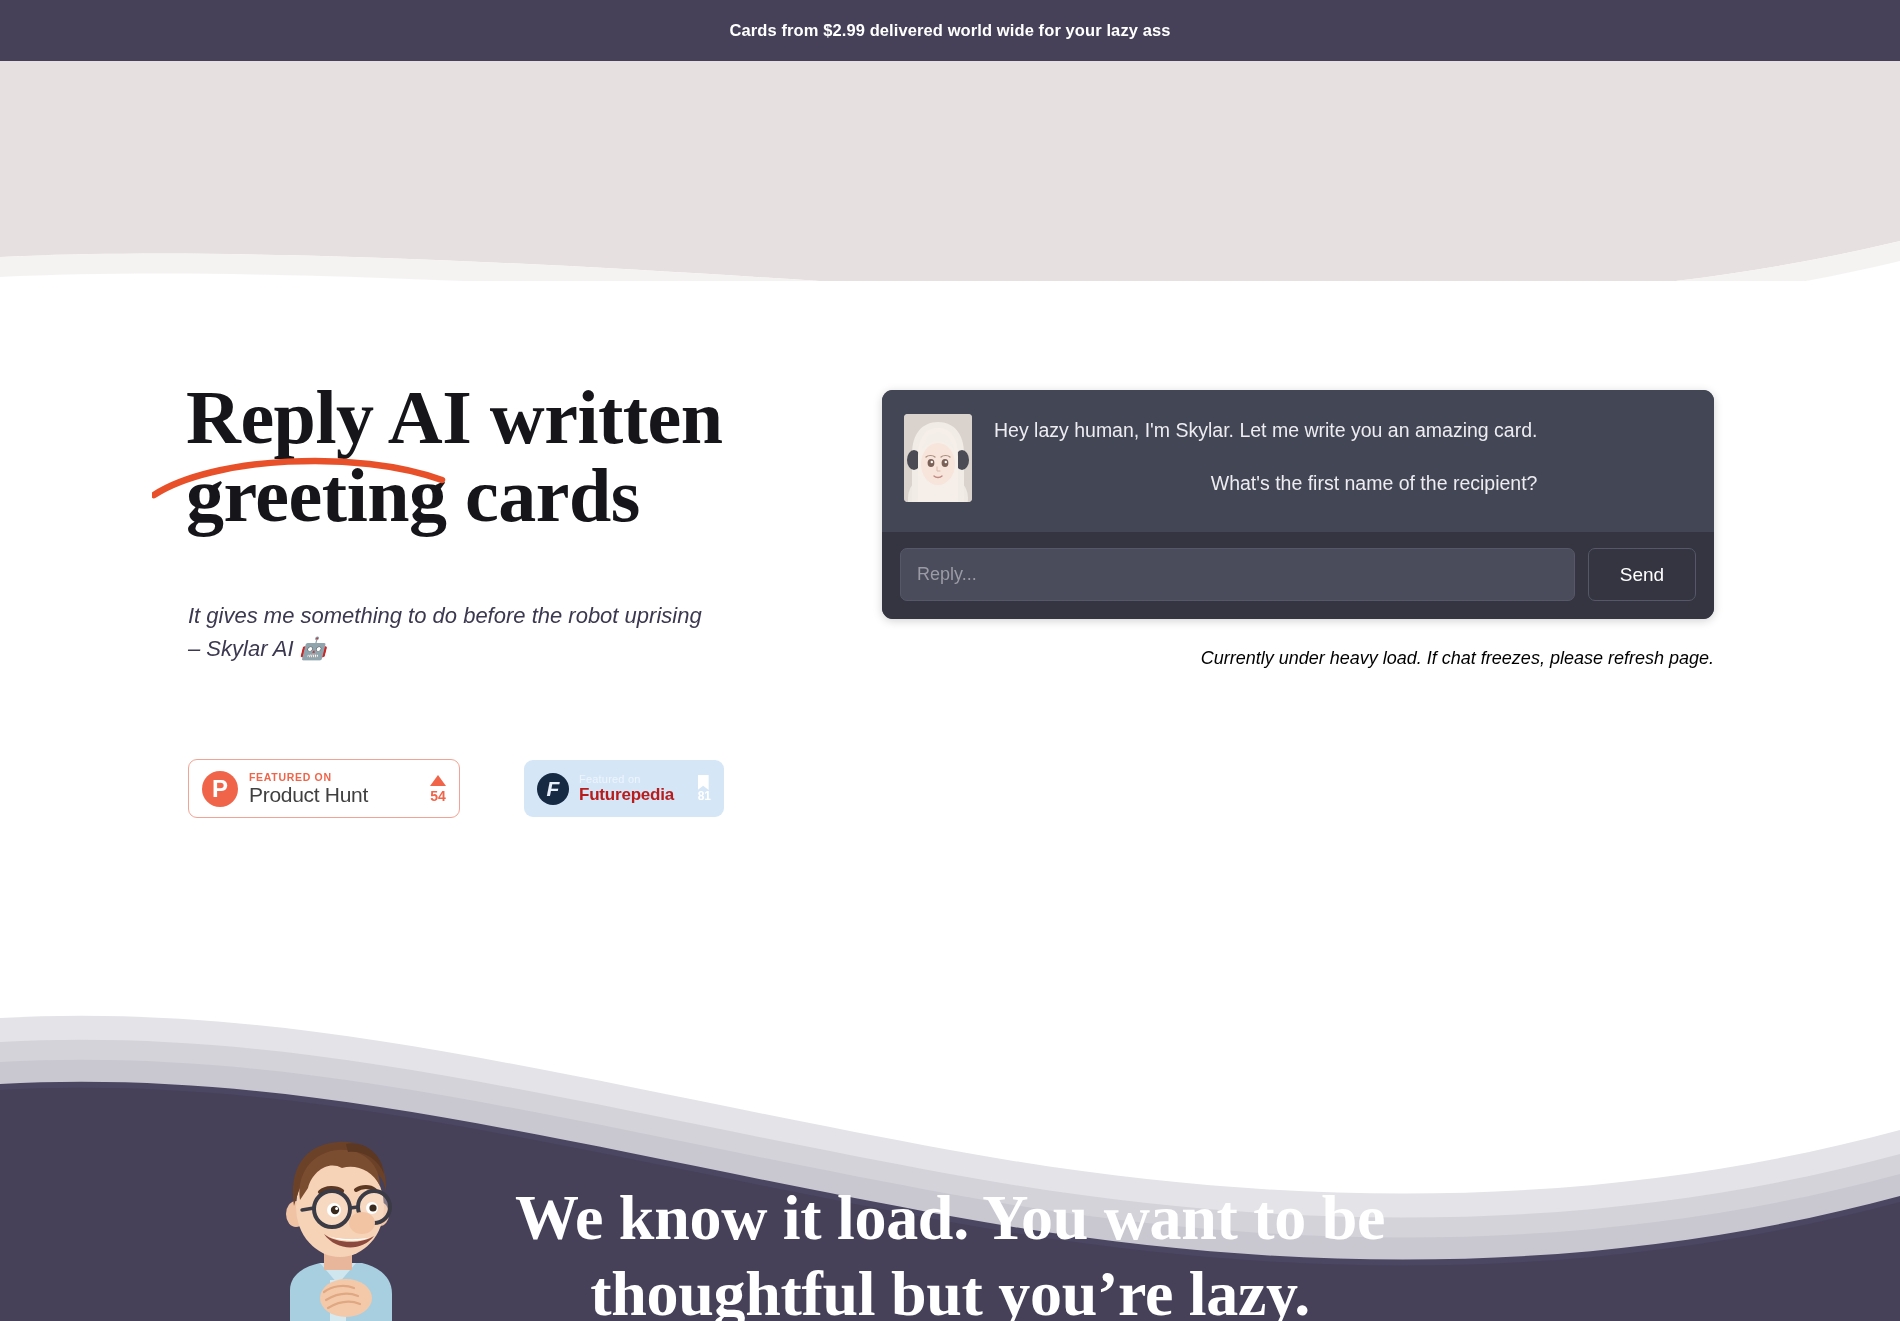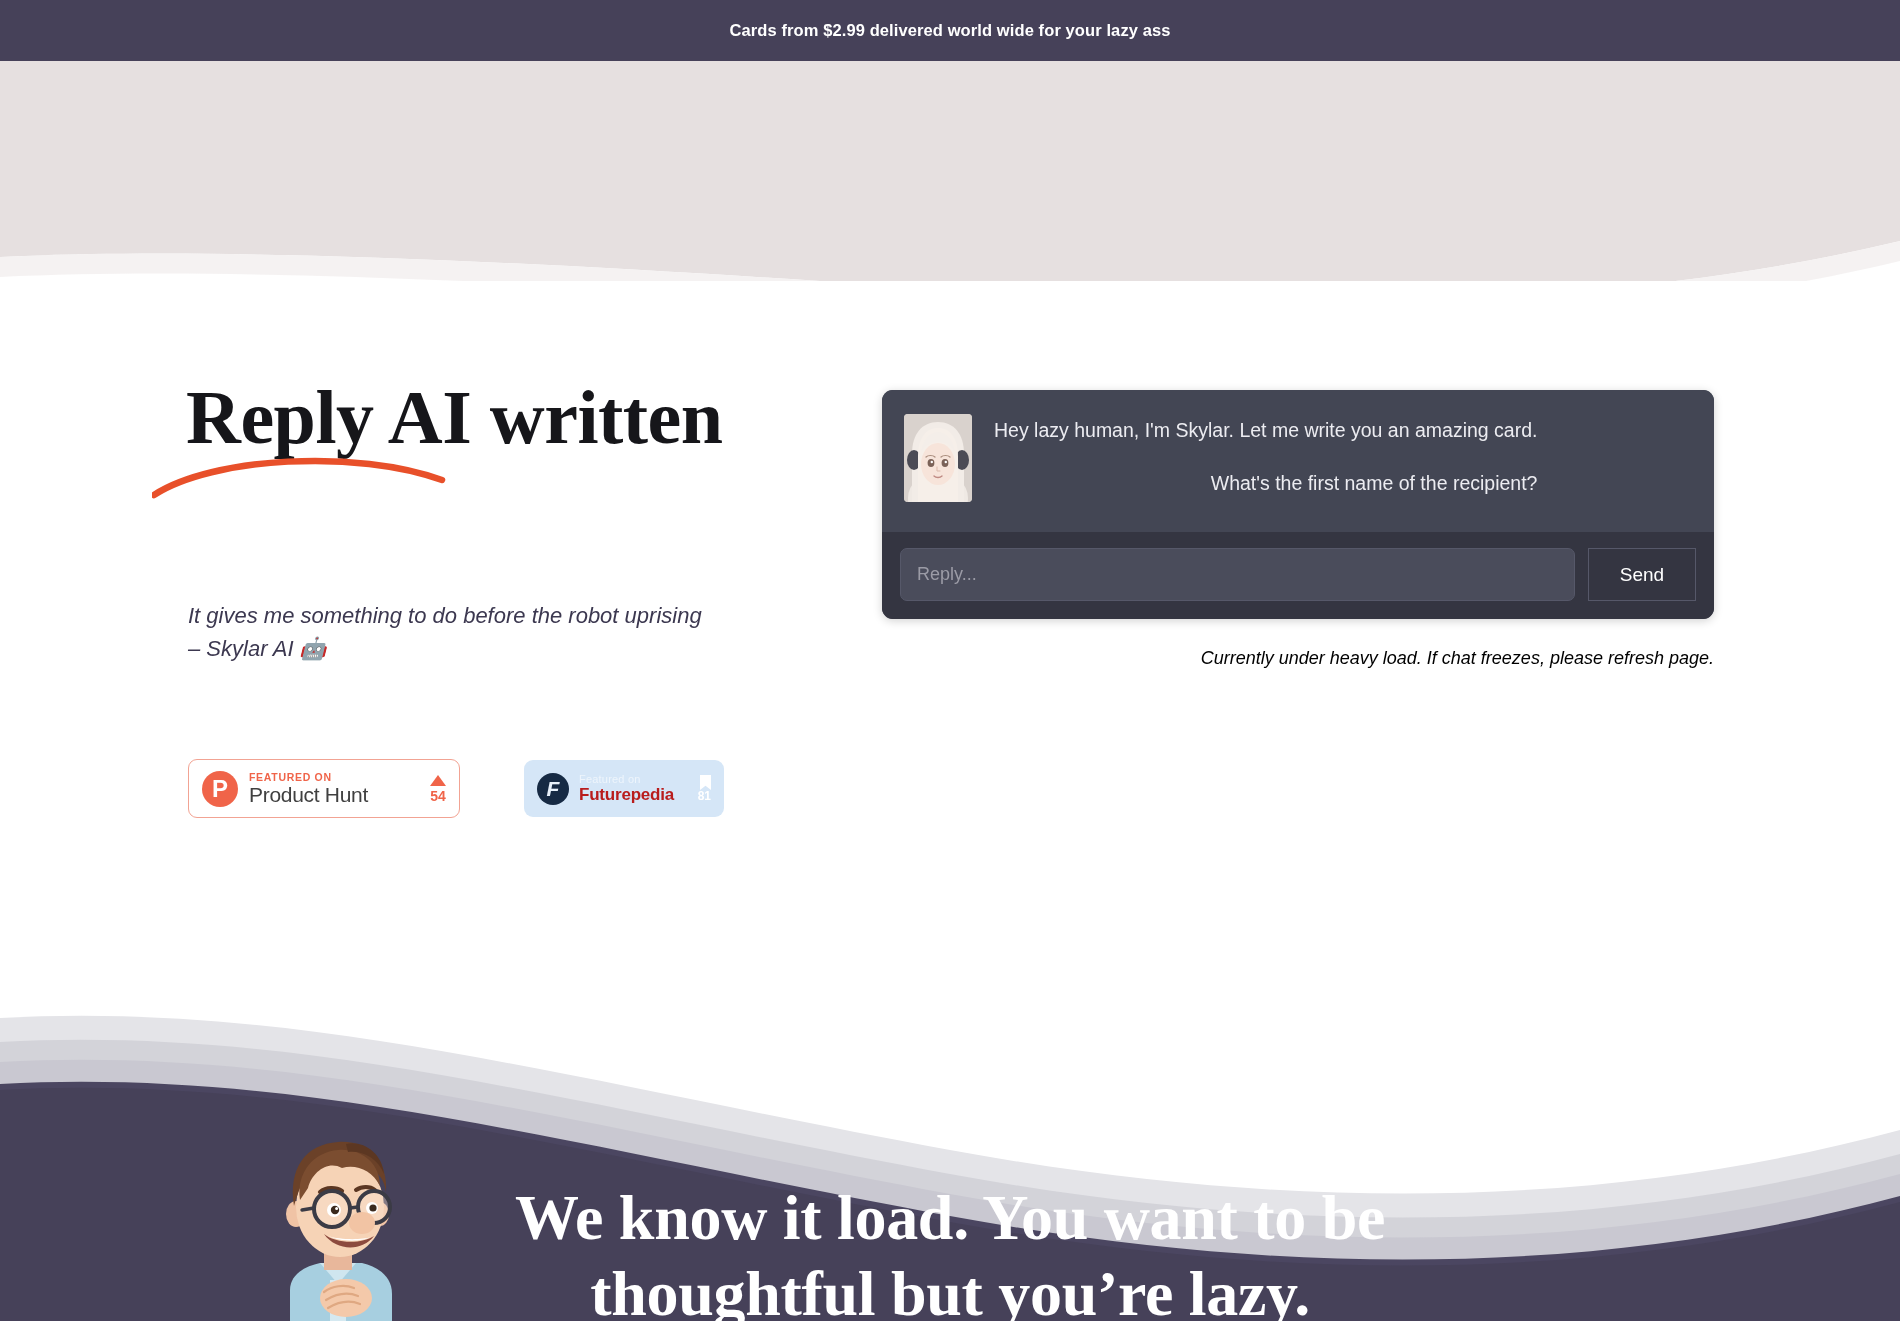--- a/index.html
+++ b/index.html
@@ -261,21 +261,21 @@
   .fp-name {
     font-size: 17px;
     font-weight: bold;
     color: #b91c1c;
     display: block;
     letter-spacing: -.2px;
   }
   .fp-save {
     display: flex;
     flex-direction: column;
-    align-items: flex-end;
+    align-items: flex-start;
     gap: 0;
     flex: 0 0 auto;
     line-height: 1;
   }
   .fp-bm {
     width: 11px; height: 15px;
     background: #ffffff;
     clip-path: polygon(0 0, 100% 0, 100% 100%, 50% 72%, 0 100%);
   }
   .fp-count { font-size: 12px; font-weight: bold; color: #ffffff; }
@@ -330,21 +330,21 @@
     border: 1px solid #565869;
     color: #ececf1;
     font-size: 18px;
     padding: 0 16px;
     font-family: "Liberation Sans", sans-serif;
     outline: none;
   }
   .chat-input::placeholder { color: #9b9ba6; }
   .chat-send {
     width: 108px; height: 53px;
-    border-radius: 0;
+    border-radius: 7px;
     background: #343541;
     border: 1px solid #565869;
     color: #ffffff;
     font-size: 19px;
     cursor: pointer;
     font-family: "Liberation Sans", sans-serif;
   }
   .chat-note {
     position: absolute;
     left: 882px;
@@ -443,20 +443,21 @@
         <circle cx="13" cy="8.5" r="4.6" fill="none" stroke="#3c3850" stroke-width="1.9"></circle>
         <path d="M4.5,22 C4.5,17.3 8.4,14.8 13,14.8 C17.6,14.8 21.5,17.3 21.5,22" fill="none" stroke="#3c3850" stroke-width="1.9" stroke-linecap="round"></path>
       </svg>
     </span>
     <span class="cart-label">CART</span>
     <span class="cart-count">0</span>
   </div>
 
   <h1 class="hero-head">
     <span class="ln1">Reply AI written</span>
+    <span class="ln2">greeting cards</span>
   </h1>
 
   <div class="swoosh">
     <svg viewBox="0 0 310 60" xmlns="http://www.w3.org/2000/svg">
       <path d="M2,52 C60,14 205,6 290,37" fill="none" stroke="#e8502a" stroke-width="6.5" stroke-linecap="round"></path>
     </svg>
   </div>
 
   <p class="hero-sub">It gives me something to do before the robot uprising – Skylar AI 🤖</p>
 

